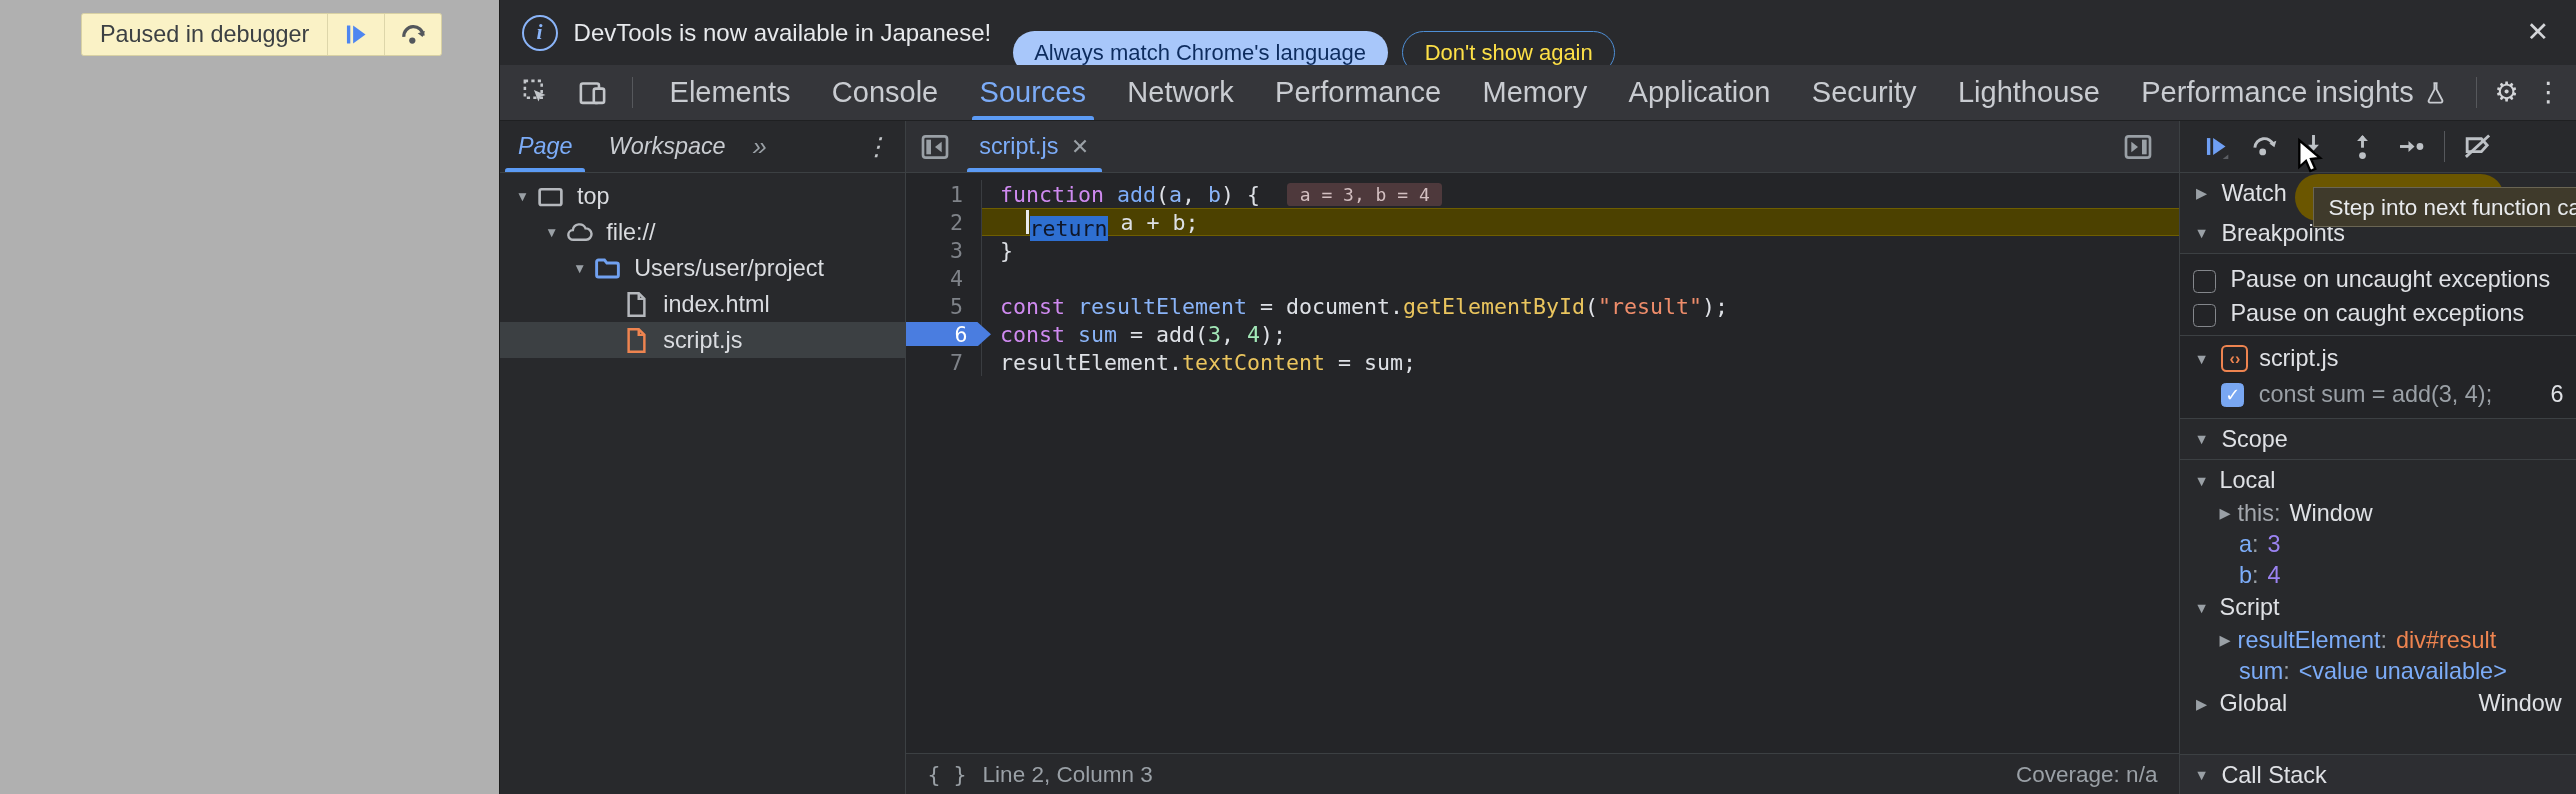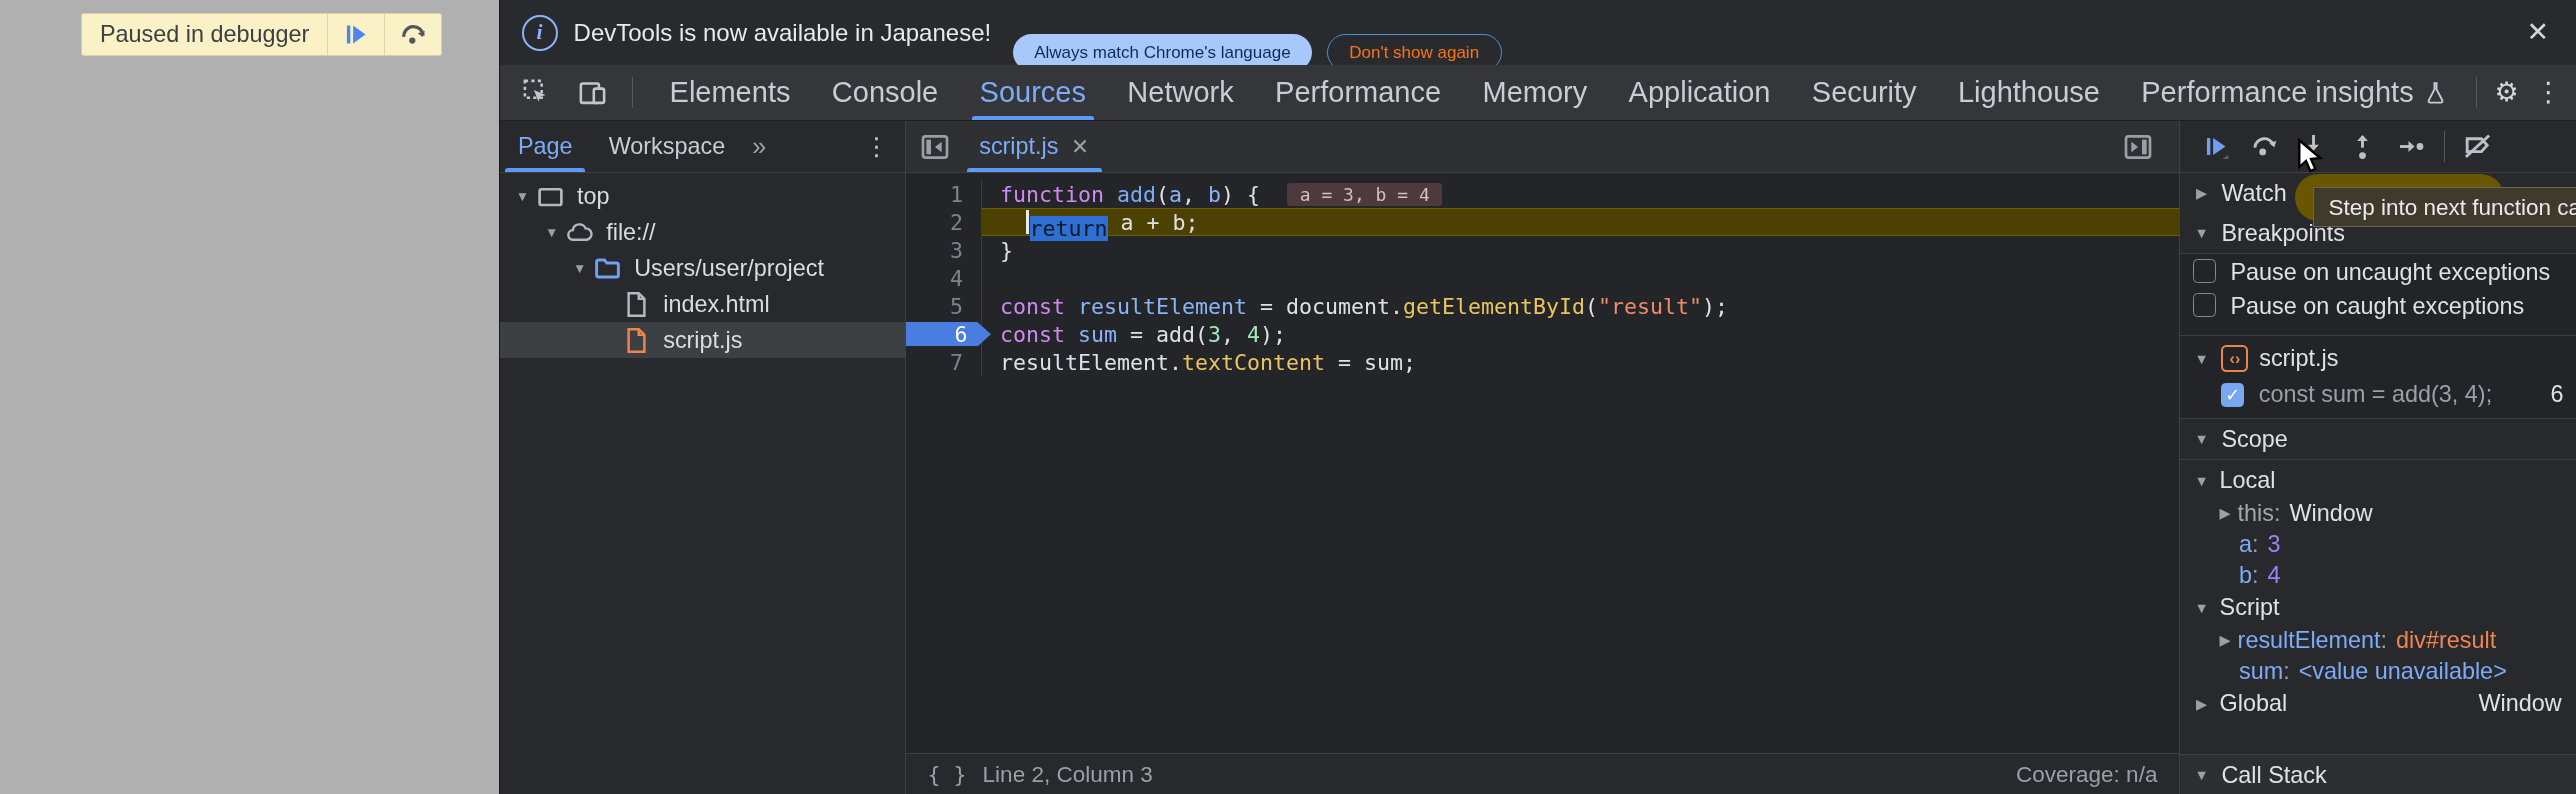--- a/index.html
+++ b/index.html
@@ -22,38 +22,38 @@
   .devtools{
     position:absolute;left:499px;top:0;width:2077px;height:795px;
     background:#28292c;display:flex;flex-direction:column;
     border-left:0.9px solid #1b1b1b;box-sizing:border-box;
   }
   
   .infobar{height:65px;background:#292a2d;display:flex;align-items:center;gap:16px;padding:0 21.6px;flex:0 0 auto;}
   .infobar .info-icon{width:32px;height:32px;border:2.7px solid #8ab4f8;border-radius:50%;color:#8ab4f8;
     display:flex;align-items:center;justify-content:center;font-size:21.6px;font-weight:bold;font-family:"Liberation Serif",serif;font-style:italic;}
   .infobar .msg{color:#e8eaed;font-size:24px;margin-right:5.4px;}
-  .pill{font-size:17px;border-radius:898px;padding:7.2px 21.6px;cursor:pointer;white-space:nowrap;margin-top:40px;}
+  .pill{font-size:22px;border-radius:898px;padding:7.2px 21.6px;cursor:pointer;white-space:nowrap;margin-top:40px;}
   .pill.filled{background:#a8c7fa;color:#0d2c5e;border:none;}
-  .pill.outline{background:transparent;color:#f97316;border:1.8px solid #4e8fd6;}
+  .pill.outline{background:transparent;color:#fde047;border:1.8px solid #4e8fd6;}
   .infobar .spacer{flex:1;}
   .icon-btn{color:#d3d5d8;font-size:27px;cursor:pointer;background:none;border:none;padding:5.4px;line-height:1;}
   
   .main-toolbar{height:55px;background:#35363a;display:flex;align-items:center;flex:0 0 auto;border-bottom:0.9px solid #1f2022;}
   .tb-icons{display:flex;align-items:center;gap:9px;padding:0 9px 0 12.6px;}
   .tb-sep{width:0.9px;height:31px;background:#56585c;margin:0 7.2px;}
   .tab{display:flex;align-items:center;gap:9px;padding:0 20.7px;height:100%;color:#c9ccd1;font-size:29px;position:relative;cursor:pointer;white-space:nowrap;}
   .tab.active{color:#7cacf8;}
   .tab.active::after{content:"";position:absolute;left:12.6px;right:12.6px;bottom:0;height:3.6px;background:#5c9bf5;border-radius:2.7px 2.7px 0 0;}
   .main-toolbar .right{margin-left:auto;display:flex;align-items:center;gap:5.4px;padding-right:9px;}
   
   .content{flex:1;display:flex;min-height:0;}
   
   .navigator{width:405px;flex:0 0 auto;border-right:0.9px solid #3c4043;display:flex;flex-direction:column;background:#28292c;}
-  .nav-toolbar{height:51px;display:flex;align-items:center;border-bottom:0.9px solid #3c4043;flex:0 0 auto;}
+  .nav-toolbar{height:51px;display:flex;align-items:center;border-bottom:0.9px solid #3c4043;flex:0 0 auto;font-style:italic;}
   .nav-tab{padding:0 18px;height:100%;display:flex;align-items:center;color:#c9ccd1;font-size:23.4px;position:relative;cursor:pointer;}
   .nav-tab.active{color:#7cacf8;}
   .nav-tab.active::after{content:"";position:absolute;left:5.4px;right:5.4px;bottom:0;height:3.6px;background:#5c9bf5;border-radius:2.7px 2.7px 0 0;}
   .nav-more{color:#9aa0a6;font-size:25px;padding:0 9px;cursor:pointer;}
   .nav-kebab{margin-left:auto;color:#c3c6ca;font-size:25px;padding:0 16px;cursor:pointer;}
   .tree{padding-top:5.4px;color:#dadce0;font-size:23.4px;}
   .tree-row{height:36px;display:flex;align-items:center;cursor:pointer;}
   .tree-row.selected{background:#3c4043;}
   .tw-arrow{width:23.4px;text-align:center;color:#9aa0a6;font-size:14.4px;flex:0 0 auto;}
   .tw-icon{width:32px;display:flex;justify-content:center;margin-right:10.8px;flex:0 0 auto;}
@@ -85,21 +85,21 @@
   .ed-status{height:41px;border-top:0.9px solid #3c4043;display:flex;align-items:center;color:#9aa0a6;font-size:22.5px;padding:0 21.6px;flex:0 0 auto;background:#28292c;}
   .ed-status .brace-icon{font-family:"DejaVu Sans Mono",monospace;margin-right:16px;font-size:21.6px;cursor:pointer;}
   .ed-status .spacer{flex:1;}
   
   .sidebar{width:396px;flex:0 0 auto;border-left:0.9px solid #3c4043;display:flex;flex-direction:column;background:#28292c;font-size:23.4px;color:#dfe1e5;position:relative;}
   .dbg-toolbar{height:51px;display:flex;align-items:center;border-bottom:0.9px solid #3c4043;flex:0 0 auto;padding-left:12.6px;gap:1.8px;}
   .dbg-btn{width:47px;height:40px;display:flex;align-items:center;justify-content:center;cursor:pointer;position:relative;}
   .sec-header{height:40px;display:flex;align-items:center;padding:0 12.6px;gap:10.8px;cursor:pointer;flex:0 0 auto;}
   .sec-arrow{color:#9aa0a6;font-size:14.4px;width:18px;text-align:center;}
   .subpane{background:#232427;border-top:0.9px solid #3c4043;border-bottom:0.9px solid #3c4043;padding:5.4px 0;}
-  .chk-row{height:34px;display:flex;align-items:flex-start;gap:14.4px;padding:0 12.6px;cursor:pointer;}
+  .chk-row{height:34px;display:flex;align-items:flex-end;gap:14.4px;padding:0 12.6px;cursor:pointer;}
   .chk{width:23.4px;height:23.4px;border:1.8px solid #84878c;border-radius:4.5px;box-sizing:border-box;flex:0 0 auto;}
   .chk.checked{background:#79a7f2;border-color:#79a7f2;display:flex;align-items:center;justify-content:center;color:#fff;font-size:18px;}
   .bp-group-header{height:36px;display:flex;align-items:center;gap:10.8px;padding:0 12.6px;cursor:pointer;}
   .js-badge{width:27px;height:27px;border:2.7px solid #ee8450;border-radius:5.4px;color:#ee8450;display:flex;align-items:center;justify-content:center;font-size:16px;font-weight:bold;box-sizing:border-box;}
   .bp-entry{height:36px;display:flex;align-items:center;gap:14.4px;padding:0 12.6px 0 41px;cursor:pointer;}
   .bp-code{color:#9aa0a6;flex:1;white-space:nowrap;overflow:hidden;}
   .bp-line{color:#dfe1e5;}
   .scope-row{height:31px;display:flex;align-items:center;cursor:pointer;}
   .scope-row .sec-arrow{flex:0 0 auto;}
   .nm{color:#7cacf8;} .nm-muted{color:#a3a7ad;}

